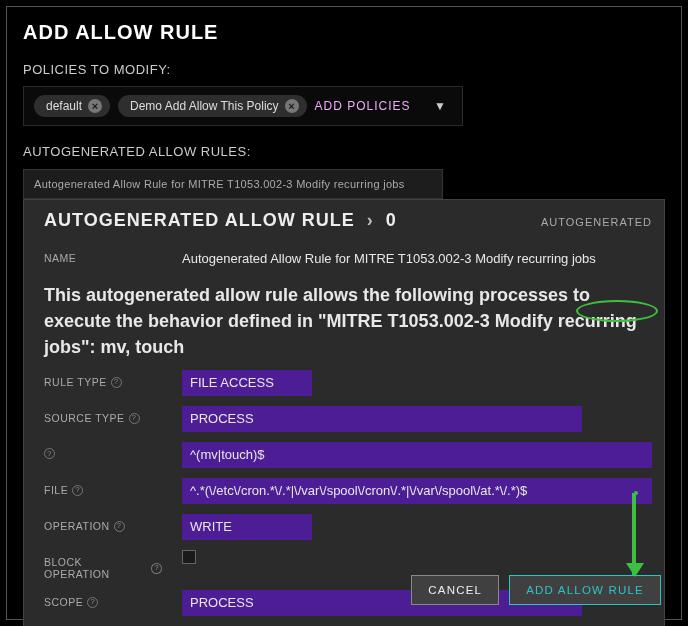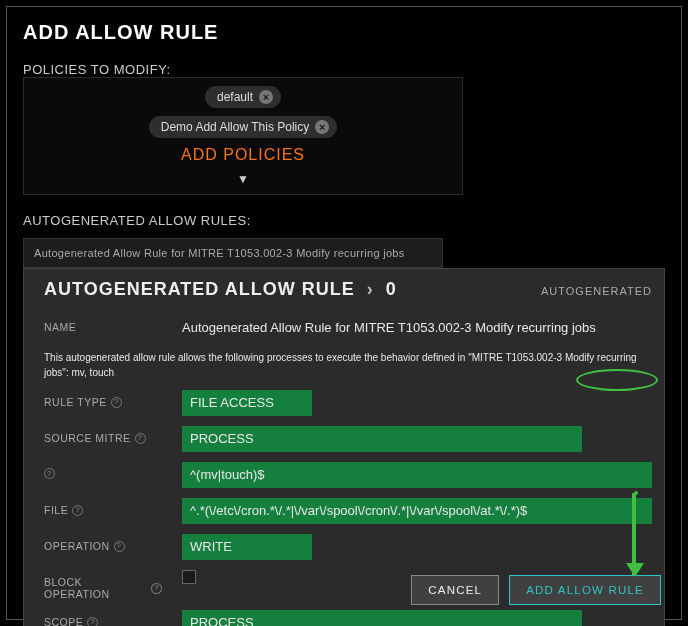--- a/index.html
+++ b/index.html
@@ -1,42 +1,42 @@
 <!DOCTYPE html>
 <html><head>
 <meta charset="utf-8">
 <style>
   * { box-sizing: border-box; margin: 0; padding: 0; }
   html, body { width: 688px; height: 626px; background: #000; font-family: "Segoe UI", Arial, sans-serif; color: #ddd; overflow: hidden; }
   body { position: relative; }
   .page { border: 1px solid #555; margin: 6px; padding: 14px 16px 60px 16px; height: 614px; position: relative; background: #000; }
   .h1 { font-family: "Arial Narrow", Arial, sans-serif; font-weight: 700; letter-spacing: 1px; font-size: 20px; color: #fff; }
   .section-label { font-size: 13px; color: #ccc; margin-top: 18px; letter-spacing: 0.5px; }
-  .policies-row { display: flex; align-items: center; gap: 8px; margin-top: 0; background: #0a0a0a; border: 1px solid #2a2a2a; padding: 8px 10px; width: 440px; flex-direction: column; }
+  .policies-row { display: flex; align-items: center; gap: 8px; margin-top: 9px; background: #0a0a0a; border: 1px solid #2a2a2a; padding: 8px 10px; width: 440px; }
   .chip { display: inline-flex; align-items: center; gap: 6px; background: #2e2e2e; border-radius: 14px; padding: 4px 8px 4px 12px; font-size: 12px; color: #ddd; }
   .chip span.label { white-space: nowrap; }
   .chip .xicon { width: 14px; height: 14px; border-radius: 50%; background: #777; display: inline-flex; align-items: center; justify-content: center; color: #1a1a1a; font-size: 11px; font-weight: 700; line-height: 1; }
-  .add-policies { color: #f97316; font-size: 16px; letter-spacing: 1px; flex: 1; text-align: right; }
+  .add-policies { color: #f0abfc; font-size: 12px; letter-spacing: 1px; flex: 1; }
   .dropdown-icon { color: #ccc; font-size: 12px; padding: 0 6px; cursor: pointer; }
   .tab-header { margin-top: 10px; background: #1d1d1d; border: 1px solid #333; padding: 8px 10px; font-size: 11px; color: #aaa; width: 420px; font-family: "Arial Narrow", Arial, sans-serif; letter-spacing: 0.3px; }
   .panel { margin-top: 0; background: #2b2b2b; border: 1px solid #424242; padding: 10px 12px 14px 20px; }
   .panel-header { display: flex; align-items: baseline; justify-content: space-between; }
   .crumb { font-family: "Arial Narrow", Arial, sans-serif; font-weight: 700; letter-spacing: 1px; font-size: 18px; color: #eee; }
   .crumb .sep { color: #bbb; padding: 0 6px; }
   .tag-right { font-size: 11px; color: #aaa; letter-spacing: 1px; }
   .form { margin-top: 10px; }
   .row { display: flex; align-items: flex-start; gap: 20px; padding: 5px 0; }
   .row .lab { width: 118px; font-size: 10.5px; letter-spacing: 0.5px; color: #aaa; padding-top: 6px; display: flex; align-items: center; gap: 4px; }
   .help { display: inline-flex; width: 11px; height: 11px; border: 1px solid #777; border-radius: 50%; align-items: center; justify-content: center; font-size: 8px; color: #888; line-height: 1; }
-  .val { flex: 1; min-height: 26px; background: #15803d; color: #e8e8e8; font-size: 13px; padding: 5px 8px; font-family: "Segoe UI", Arial, sans-serif; }
+  .val { flex: 1; min-height: 26px; background: #4c1d95; color: #e8e8e8; font-size: 13px; padding: 5px 8px; font-family: "Segoe UI", Arial, sans-serif; }
   .val.plain { background: transparent; padding-left: 0; }
   .val.short { flex: 0 0 130px; }
   .val.med { flex: 0 0 400px; }
   .val.wide { flex: 1; }
-  .desc { font-size: 10px; color: #e8e8e8; line-height: 1.45; position: relative; flex:1; }
+  .desc { font-size: 18px; color: #e8e8e8; line-height: 1.45; position: relative; flex:1;font-weight:bold; }
   .oval { position: absolute; border: 2.5px solid #3fbf3f; border-radius: 50%/50%; width: 82px; height: 22px; pointer-events: none; }
   .checkbox { width: 14px; height: 14px; border: 1px solid #666; background: #1a1a1a; display: inline-block; }
   .footer { position: absolute; right: 20px; bottom: 14px; display: flex; gap: 10px; }
   .btn { border: 1px solid #888; background: #404040; padding: 8px 16px; font-size: 11.5px; letter-spacing: 1.2px; cursor: pointer; font-family: Arial, sans-serif; }
   .btn.cancel { color: #eee; }
   .btn.primary { color: #2ec4c4; border-color: #2ec4c4; }
   
   .arrow { position: absolute; right: 45px; bottom: 44px; width: 0; height: 82px; border-left: 4px solid #3fbf3f; }
   .arrow::after { content: ""; position: absolute; bottom: -2px; left: -10px; border-left: 9px solid transparent; border-right: 9px solid transparent; border-top: 14px solid #3fbf3f; }
   .arrow::before { content: ""; position: absolute; top: 0; left: -5px; width: 6px; height: 6px; border-top: 4px solid #3fbf3f; border-right: 4px solid #3fbf3f; border-radius: 2px; transform: none; display:none; }
@@ -96,21 +96,21 @@
       <div class="row">
         <div class="lab">
           <span>RULE TYPE</span>
           <span class="help">?</span>
         </div>
         <div class="val short">FILE ACCESS</div>
       </div>
 
       <div class="row">
         <div class="lab">
-          <span>SOURCE MITRE</span>
+          <span>SOURCE TYPE</span>
           <span class="help">?</span>
         </div>
         <div class="val med">PROCESS</div>
       </div>
 
       <div class="row">
         <div class="lab">
           <span class="help">?</span>
         </div>
         <div class="val wide">^(mv|touch)$</div>

